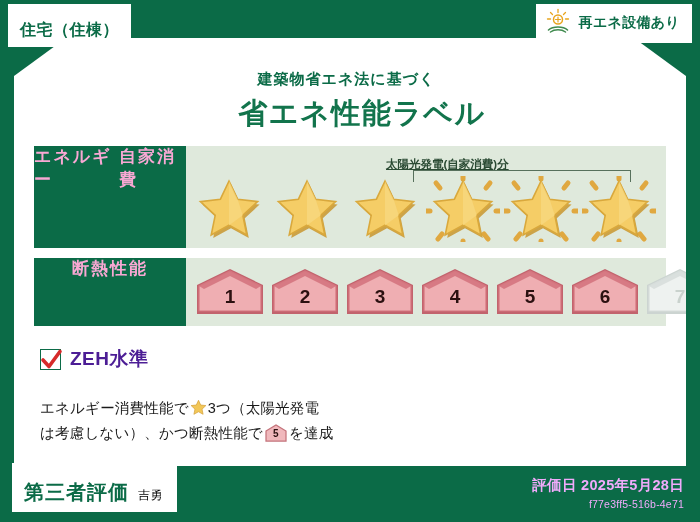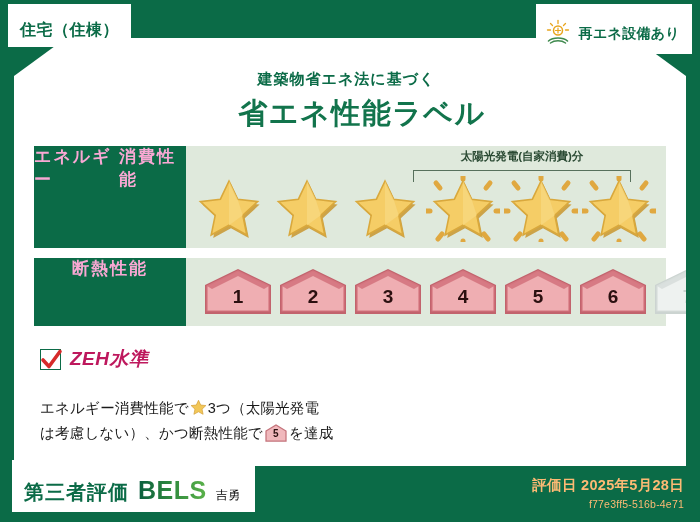--- a/index.html
+++ b/index.html
@@ -34,21 +34,21 @@
   #type-tab .tab-text {
     font-size: 16px; font-weight: bold; color: #0b6b47;
     letter-spacing: 0.5px; white-space: nowrap;
   }
 
   
   #renew-badge {
     position: absolute;
     right: 8px; top: 4px;
     background: #ffffff;
-    padding: 15px 12px 5px 9px;
+    padding: 4px 12px 5px 9px;
     display: flex; align-items: center; gap: 8px;
     z-index: 6;
   }
   #renew-badge .badge-text {
     font-size: 14px; font-weight: bold; color: #0b6b47;
     white-space: nowrap; letter-spacing: 0.3px;
   }
 
   
   #head-sub {
@@ -62,41 +62,41 @@
     color: #12744c; letter-spacing: 1.5px;
   }
 
   
   .row {
     position: absolute; left: 20px; width: 632px;
     display: flex; align-items: stretch;
     background: #dfe9dc;
   }
   #row-energy { top: 132px; height: 102px; }
-  #row-insul  { top: 244px; height: 68px; gap: 8px; }
+  #row-insul  { top: 244px; height: 68px; }
 
   .row-label {
     width: 152px; flex: 0 0 152px;
     background: #0b6b47; color: #f9a8d4;
     display: flex; flex-direction: row;
     align-items: flex-start; justify-content: center;
     font-size: 17px; font-weight: bold; line-height: 1.35;
     letter-spacing: 2px;
   }
   .row-body { position: relative; flex: 1 1 auto; }
 
   
   #solar-bracket {
     position: absolute; left: 227px; top: 24px; width: 218px; height: 12px;
     border: 1.6px solid #57705c; border-bottom: none;
   }
   #solar-caption {
-    position: absolute; left: 200px; top: 3px; width: 272px;
-    text-align: center; font-size: 11.5px; font-weight: bold;
-    color: #2a4a33; white-space: nowrap;
+    position: absolute; left: 200px; top: 11px; width: 272px;
+    font-size: 11.5px; font-weight: bold;
+    color: #2a4a33; white-space: nowrap; text-decoration: underline;
   }
 
   
   #stars {
     position: absolute; left: 6px; top: 30px;
     width: 474px; height: 66px;
     display: flex; align-items: center; justify-content: flex-start; gap: 4px;
   }
   .star-wrap { position: relative; width: 74px; height: 66px; }
   .star-wrap svg { display: block; width: 74px; height: 66px; }
@@ -121,22 +121,22 @@
   #zeh-right { left: 350px; }
 
   .zeh-head { display: flex; align-items: center; gap: 9px; height: 30px; }
   .chk {
     width: 21px; height: 21px; flex: 0 0 21px;
     border: 1.6px solid #0b6b47; background: #fff;
     position: relative;
   }
   .chk svg { position: absolute; left: -2px; top: -3px; }
   .zeh-title {
-    font-size: 19px; font-weight: bold; color: #be185d;
-    letter-spacing: 0.5px; white-space: nowrap; font-style: italic;
+    font-size: 19px; font-weight: bold; color: #4c1d95;
+    letter-spacing: 0.5px; white-space: nowrap;
   }
   .zehm-logo { margin-left: 4px; flex: 0 0 auto; }
   .zeh-body {
     margin-top: 23px;
     font-size: 14.5px; line-height: 1.55; color: #1a1a1a;
     letter-spacing: 0.2px;
   }
   .inline-star { display: inline-block; vertical-align: -3px; margin: 0 1px; }
   .inline-house { display: inline-block; vertical-align: -4px; margin: 0 2px; position: relative; }
   .inline-house .ihn {
@@ -156,42 +156,42 @@
   }
   #bels-word {
     font-size: 25px; font-weight: bold; letter-spacing: 0.5px;
     background: linear-gradient(90deg,#0b5e3f 0%,#2f8a3e 48%,#5bb24a 100%);
     -webkit-background-clip: text; background-clip: text; color: transparent;
   }
   #bels-owner { font-size: 12px; color: #000000; letter-spacing: 0.5px; }
 
   #footer-right {
     position: absolute; right: 16px; bottom: 12px;
-    text-align: right; color: #fdba74;
+    text-align: right; color: #f0abfc;
   }
   #eval-date { font-size: 14.5px; font-weight: bold; letter-spacing: 0.3px; }
   #eval-id {
     font-size: 10.5px; margin-top: 3px; letter-spacing: 0.2px;
     font-family: "Liberation Sans", "DejaVu Sans", sans-serif;
   }
 </style>
 </head>
 <body>
 
 <div id="root">
 
   <div id="card">
 
     <div id="head-sub">建築物省エネ法に基づく</div>
     <div id="head-title">省エネ性能ラベル</div>
 
     <div class="row" id="row-energy">
       <div class="row-label">
         <span>エネルギー</span>
-        <span>消費性能</span>
+        <span>自家消費</span>
       </div>
       <div class="row-body">
 
         <div id="solar-caption">太陽光発電(自家消費)分</div>
         <div id="solar-bracket"></div>
 
         <div id="stars">
 
         <div class="star-wrap">
               <svg viewBox="0 0 74 66">
@@ -382,21 +382,20 @@
         <path d="M21 23 h10 M26 18 v10" stroke="#e8a51e" stroke-width="2.4" stroke-linecap="round"></path>
         <path d="M7 44 C16 36 36 36 45 44" fill="none" stroke="#3f8a4e" stroke-width="3.2" stroke-linecap="round"></path>
         <path d="M11 48 C19 42 33 42 41 48" fill="none" stroke="#3f8a4e" stroke-width="3" stroke-linecap="round"></path>
       </svg>
     </span>
     <span class="badge-text">再エネ設備あり</span>
   </div>
 
   <div id="bels-bar">
     <span id="bels-label">第三者評価</span>
-    <span id="bels-word">BELS</span>
     <span id="bels-owner">吉勇</span>
   </div>
 
   <div id="footer-right">
     <div id="eval-date">評価日 2025年5月28日</div>
     <div id="eval-id">f77e3ff5-516b-4e71</div>
   </div>
 
 </div>
 

